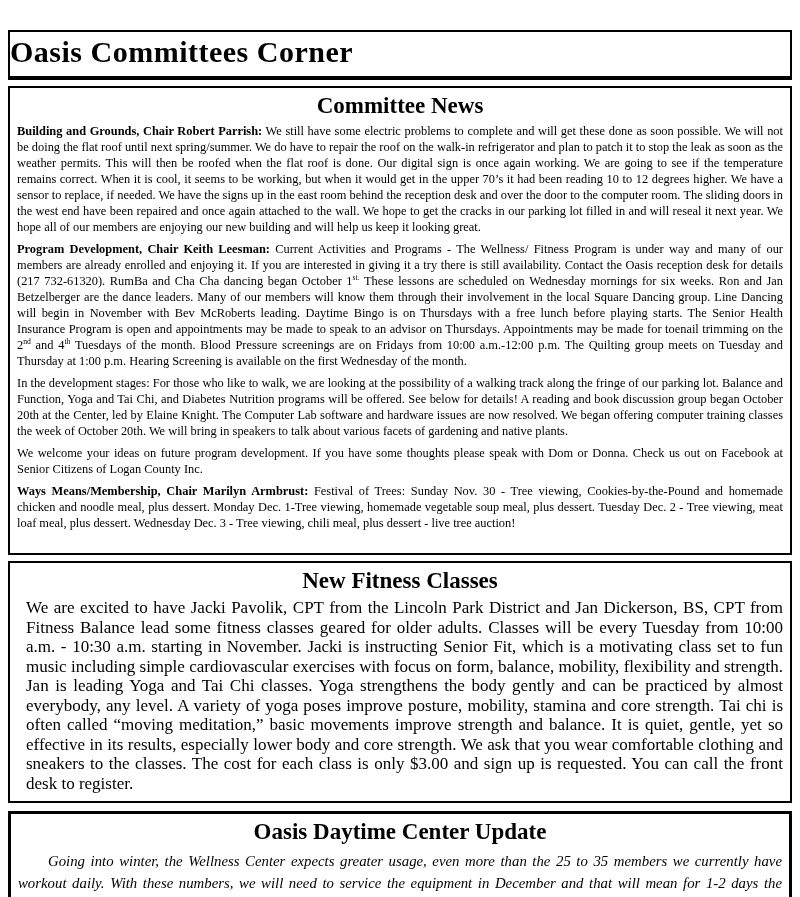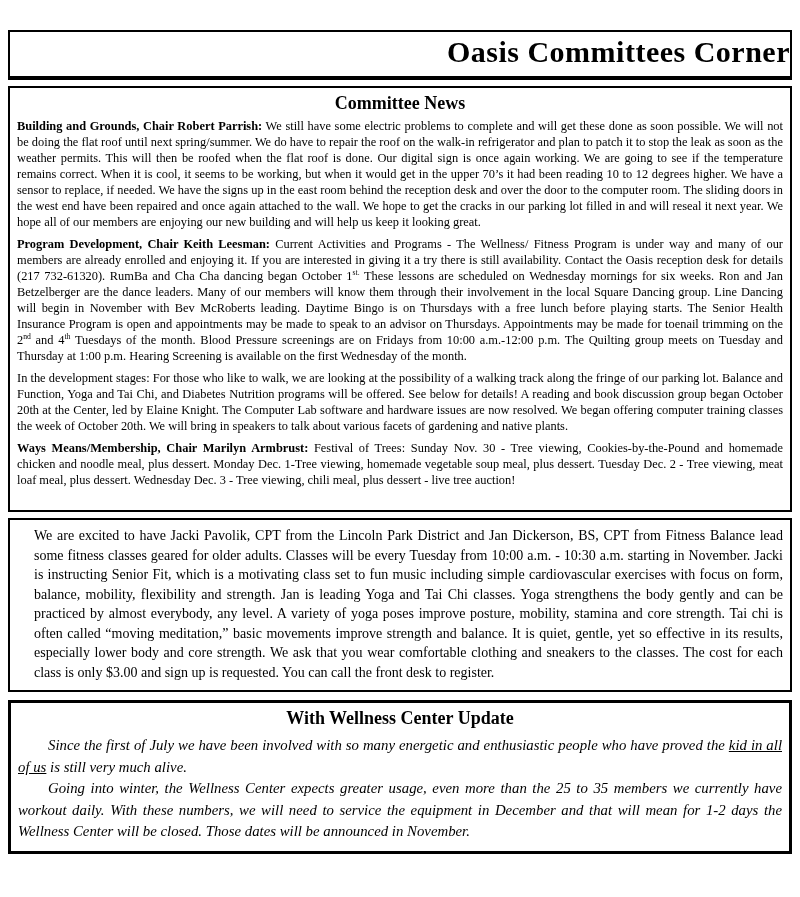--- a/index.html
+++ b/index.html
@@ -8,58 +8,58 @@
     background: #ffffff;
     color: #000000;
     font-family: "Liberation Serif", "DejaVu Serif", serif;
   }
   body { width: 800px; min-height: 897px; }
   .page { padding: 30px 8px 10px 8px; }
 
   .title-box {
     border: 2px solid #000;
     border-bottom-width: 4px;
-    text-align: right;
+    text-align: left;
     padding: 3px 0 7px 0;
   }
   .title-box h1 {
     margin: 0;
     font-size: 30px;
     font-weight: bold;
     letter-spacing: 0.5px;
   }
 
   .box {
     border: 2px solid #000;
     margin-top: 6px;
     padding: 3px 7px 6px 7px;
   }
   .heading {
     margin: 2px 0 4px 0;
     text-align: center;
-    font-size: 18px;
+    font-size: 23px;
     font-weight: bold;
   }
 
   
   .committee p {
     margin: 0 0 6px 0;
     font-size: 12.4px;
     line-height: 16px;
     text-align: justify;
   }
   .committee p:last-child { margin-bottom: 16px; }
   .lead-u { font-weight: bold; }
   .bold { font-weight: normal; }
   sup.sup { font-size: 0.62em; line-height: 0; vertical-align: super; }
 
   
   .fitness p {
-    margin: 3px 0 2px 17px;
-    font-size: 14px;
+    margin: 3px 0 2px 9px;
+    font-size: 17px;
     line-height: 19.5px;
     text-align: justify;
   }
 
   
   .wellness { border-width: 3px; margin-top: 8px; padding-bottom: 8px; }
   .wellness .heading { margin-bottom: 6px; }
   .wellness p {
     margin: 0;
     font-style: italic;
@@ -81,31 +81,32 @@
 
   <section class="box committee">
     <h2 class="heading">Committee News</h2>
 
     <p><span class="lead-u">Building and Grounds, Chair Robert Parrish:</span><span>  We still have some electric problems to complete and will get these done as soon possible.  We will not be doing the flat roof until next spring/summer.  We do have to repair the roof on the walk-in refrigerator and plan to patch it to stop the leak as soon as the weather permits.  This will then be roofed when the flat roof is done.  Our digital sign is once again working.  We are going to see if the temperature remains correct.  When it is cool, it seems to be working, but when it would get in the upper 70’s it had been reading 10 to 12 degrees higher.  We have a sensor to replace, if needed.  We have the signs up in the east room behind the reception desk and over the door to the computer room.  The sliding doors in the west end have been repaired and once again attached to the wall.  We hope to get the cracks in our parking lot filled in and will reseal it next year.  We hope all of our members are enjoying our new building and will help us keep it looking great.</span></p>
 
     <p><span class="lead-u">Program Development, Chair Keith Leesman:</span><span class="bold">  Current Activities and Programs - </span><span>The </span><span class="bold">Wellness/ Fitness</span><span> Program is under way and many of our members are already enrolled and enjoying it.  If you are interested in giving it a try there is still availability.  Contact the Oasis reception desk for details (217 732-61320).  RumBa and Cha Cha dancing began October 1</span><sup class="sup">st.</sup><span>  These lessons are scheduled on Wednesday mornings for six weeks. Ron and Jan Betzelberger are the dance leaders.  Many of our members will know them through their involvement in the local Square Dancing group.  Line Dancing will begin in November with Bev McRoberts leading.  Daytime Bingo is on Thursdays with a free lunch before playing starts.  The Senior Health Insurance Program is open and appointments may be made to speak to an advisor on Thursdays.  Appointments may be made for toenail trimming on the 2</span><sup class="sup">nd</sup><span> and 4</span><sup class="sup">th</sup><span> Tuesdays of the month.  Blood Pressure screenings are on Fridays from 10:00 a.m.-12:00 p.m. The Quilting group meets on Tuesday and Thursday at 1:00 p.m.  Hearing Screening is available on the first Wednesday of the month.</span></p>
 
     <p><span class="bold">In the development stages:</span><span>  For those who like to walk, we are looking at the possibility of a walking track along the fringe of our parking lot. Balance and Function, Yoga and Tai Chi, and Diabetes Nutrition programs will be offered.  See below for details!  A reading and book discussion group began October 20th at the Center, led by Elaine Knight.  The Computer Lab software and hardware issues are now resolved.  We began offering computer training classes the week of October 20th.  We will bring in speakers to  talk about various facets of gardening and native plants.</span></p>
 
+    <p><span class="bold">We welcome your ideas on future program development.  If you have some thoughts please speak with Dom or Donna.  Check us out on Facebook at Senior Citizens of Logan County Inc.</span></p>
 
     <p><span class="lead-u">Ways Means/Membership, Chair Marilyn Armbrust:</span><span>  Festival of Trees:  Sunday Nov. 30 - Tree viewing, Cookies-by-the-Pound and homemade chicken and noodle meal,  plus dessert.  Monday Dec. 1-Tree viewing, homemade vegetable soup meal, plus dessert.  Tuesday Dec. 2 - Tree viewing, meat loaf meal, plus dessert.  Wednesday Dec. 3 - Tree viewing, chili meal, plus dessert - live tree auction!</span></p>
   </section>
 
   <section class="box fitness">
+    <h2 class="heading">New Fitness Classes</h2>
     <p>We are excited to have Jacki Pavolik, CPT from the Lincoln Park District and Jan Dickerson, BS, CPT from Fitness Balance lead some fitness classes geared for older adults.  Classes will be every Tuesday from 10:00 a.m. - 10:30 a.m. starting in November.  Jacki is instructing Senior Fit, which is a motivating class set to fun music including simple cardiovascular exercises with focus on form, balance, mobility, flexibility and strength.  Jan is leading Yoga and Tai Chi classes.  Yoga strengthens the body gently and can be practiced by almost everybody, any level.  A variety of yoga poses improve posture, mobility, stamina and core strength.  Tai chi is often called “moving meditation,” basic movements improve strength and balance.  It is quiet, gentle, yet so effective in its results, especially lower body and core strength.   We ask that you wear comfortable clothing and sneakers to the classes.  The cost for each class is only $3.00 and sign up is requested.  You can call the front desk to register.</p>
   </section>
 
   <section class="box wellness">
-    <h2 class="heading">With Wellness Center Update</h2>
+    <h2 class="heading">Oasis Daytime Center Update</h2>
 
 
-    <p><span>Since the first of July we have been involved with so many energetic and enthusiastic people who have proved the </span><span class="underline-i">kid in all of us</span><span> is still very much alive.</span></p>
 
     <p>Going into winter, the Wellness Center expects greater usage, even more than the 25 to 35 members we currently have workout daily. With these numbers, we will need to service the equipment in December and that will mean for 1-2 days the Wellness Center will be closed.  Those dates will be announced in November.</p>
 
   </section>
 
 </div>
 
 </body></html>

